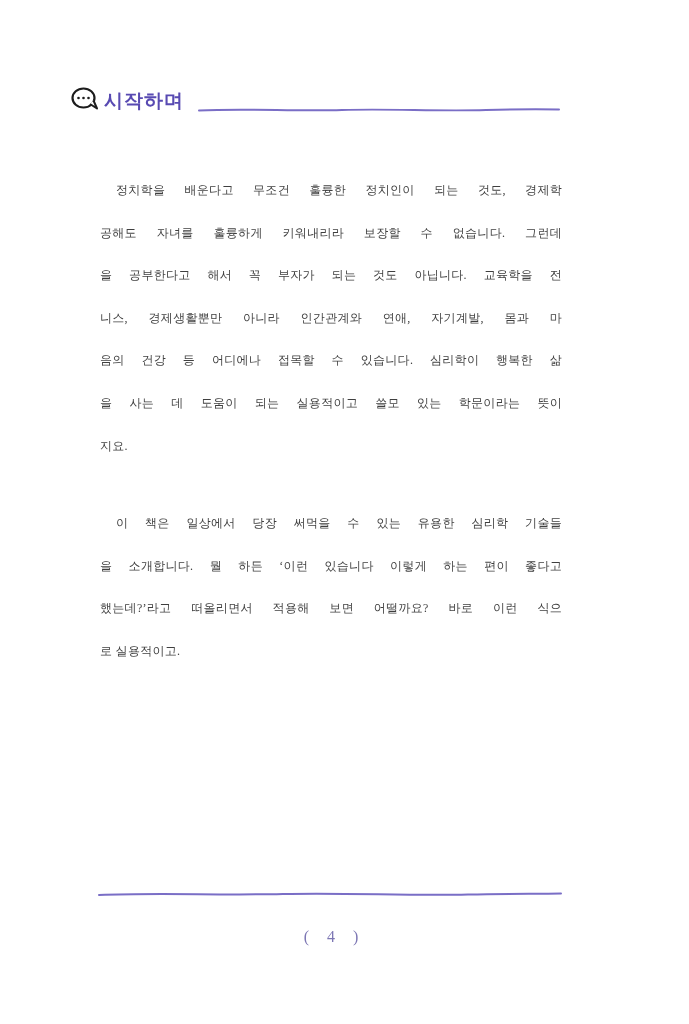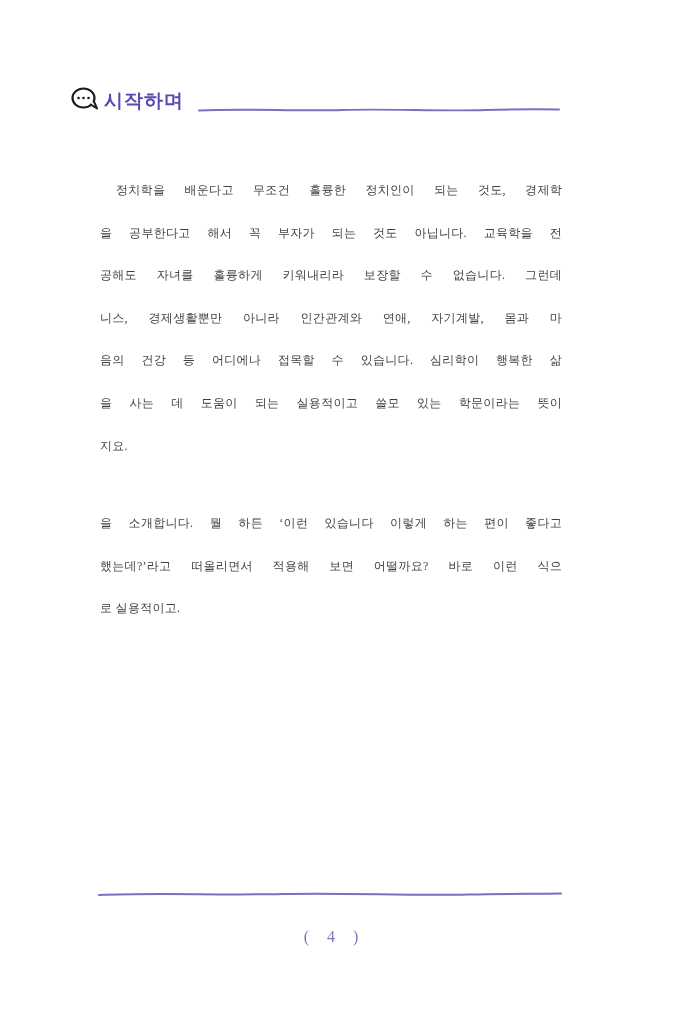--- a/index.html
+++ b/index.html
@@ -106,30 +106,31 @@
     <span class="header-rule">
       <svg viewBox="0 0 377 8" preserveAspectRatio="none">
         <path d="M1 4.5 C50 2, 100 5.5, 150 4 C200 2.5, 250 5.5, 300 4 C330 3.2, 355 3, 376 3.5" fill="none" stroke-width="2" stroke-linecap="round" stroke="#7a6ec6"></path>
       </svg>
     </span>
   </div>
 
   <div class="body-text">
       <div class="paragraph">
         <div class="line indent">정치학을 배운다고 무조건 훌륭한 정치인이 되는 것도, 경제학</div>
+        <div class="line">공해도 자녀를 훌륭하게 키워내리라 보장할 수 없습니다. 그런데</div>
         <div class="line">을 공부한다고 해서 꼭 부자가 되는 것도 아닙니다. 교육학을 전</div>
-        <div class="line">공해도 자녀를 훌륭하게 키워내리라 보장할 수 없습니다. 그런데</div>
       </div>
       <div class="paragraph">
         <div class="line">니스, 경제생활뿐만 아니라 인간관계와 연애, 자기계발, 몸과 마</div>
         <div class="line">음의 건강 등 어디에나 접목할 수 있습니다. 심리학이 행복한 삶</div>
         <div class="line">을 사는 데 도움이 되는 실용적이고 쓸모 있는 학문이라는 뜻이</div>
         <div class="line end">지요.</div>
       </div>
       <div class="paragraph space-before">
+        <div class="line indent">이 책은 일상에서 당장 써먹을 수 있는 유용한 심리학 기술들</div>
         <div class="line">을 소개합니다. 뭘 하든 ‘이런 있습니다 이렇게 하는 편이 좋다고</div>
         <div class="line">했는데?’라고 떠올리면서 적용해 보면 어떨까요? 바로 이런 식으</div>
         <div class="line end">로 실용적이고.</div>
       </div>
     </div>
 
   <div class="footer-rule">
     <svg viewBox="0 0 464 8" preserveAspectRatio="none">
       <path d="M1 5 C60 2.5, 120 5.5, 185 4 C250 2.5, 310 6, 370 4.5 C410 3.5, 440 4, 463 3.5" fill="none" stroke-width="2" stroke-linecap="round" stroke="#7a6ec6"></path>
     </svg>

